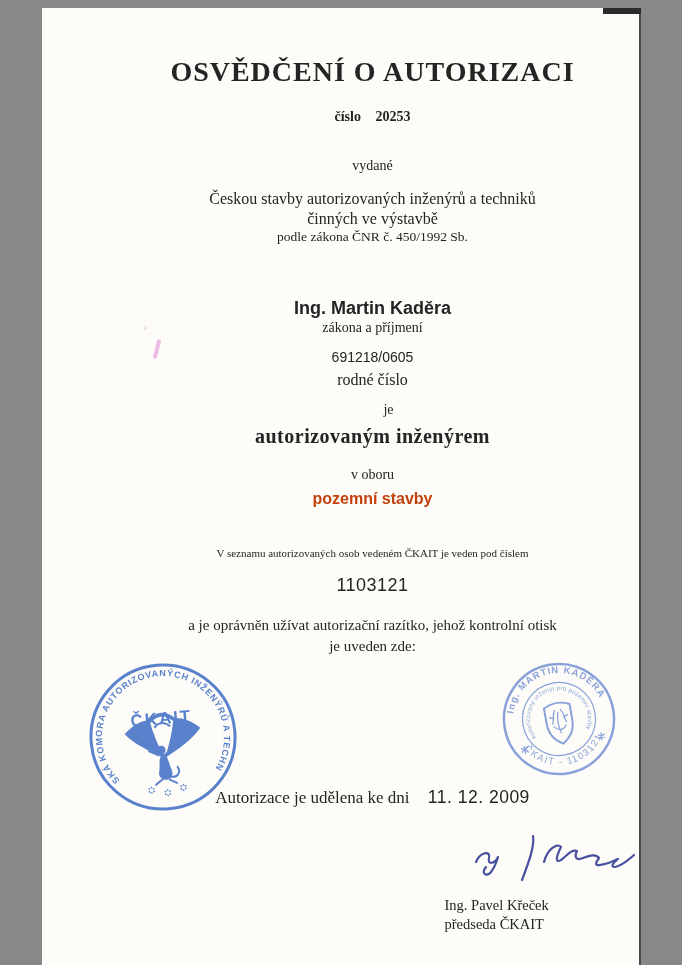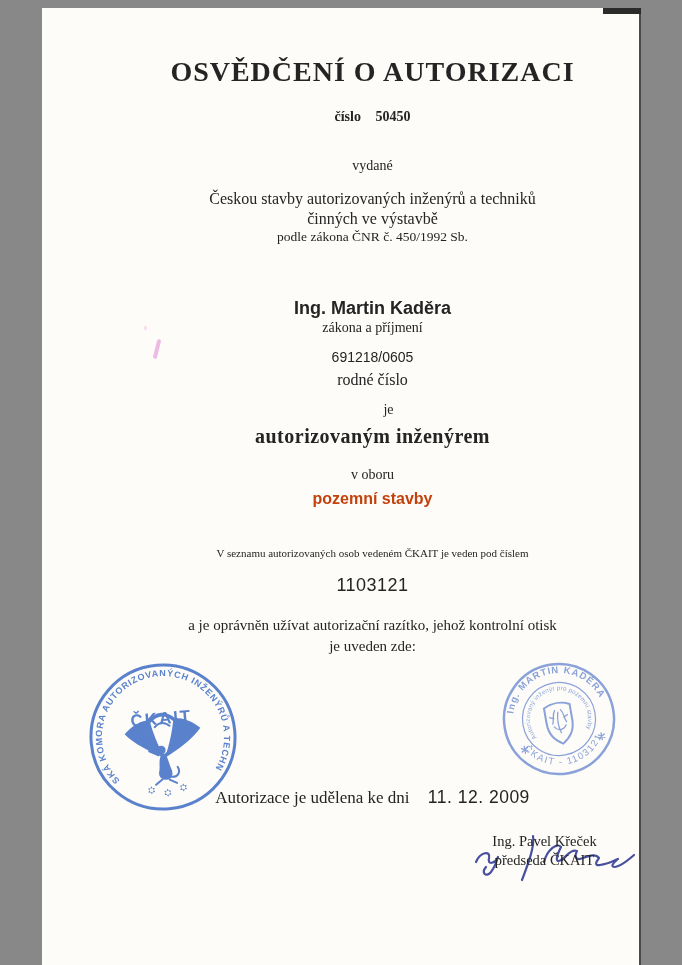--- a/index.html
+++ b/index.html
@@ -27,21 +27,21 @@
 </style>
 </head>
 <body>
 
 <div class="page">
 
   <div class="cl b" style="top:48px;font-size:28px;letter-spacing:1px;">OSVĚDČENÍ O AUTORIZACI</div>
 
   <div class="cl" style="top:101px;font-size:14px;">
     <span class="b">číslo</span>
-    <span class="b" style="margin-left:11px;">50450</span>
+    <span class="b" style="margin-left:11px;">20253</span>
   </div>
 
   <div class="cl" style="top:150px;font-size:14px;">vydané</div>
 
   <div class="cl" style="top:182px;font-size:16px;">Českou stavby autorizovaných inženýrů a techniků</div>
   <div class="cl" style="top:202px;font-size:16px;">činných ve výstavbě</div>
   <div class="cl" style="top:221px;font-size:13.5px;">podle zákona ČNR č. 450/1992 Sb.</div>
 
   <div class="cl sans b" style="top:290px;font-size:18px;">Ing. Martin Kaděra</div>
   <div class="cl" style="top:312px;font-size:14px;">zákona a příjmení</div>
@@ -142,21 +142,21 @@
   </div>
 
   <svg class="signature" style="left:418px;top:820px;" width="180" height="58" viewBox="0 0 180 58">
     <g stroke="currentColor" stroke-width="2.2" fill="none" stroke-linecap="round" stroke-linejoin="round">
       <path d="M16,34 C20,24 31,22 29,30 C27,37 35,36 38,29 C36,36 34,40 31,44 C26,50 21,45 26,39"></path>
       <path d="M62,52 C68,36 75,18 73,8"></path>
       <path d="M84,34 C87,22 97,14 101,19 C97,27 94,36 101,32 C107,28 111,21 117,23 C114,29 116,33 123,30 C131,27 136,26 139,30 C136,34 134,38 140,37 C148,36 153,33 158,31 C153,35 150,39 155,39 C162,38 168,32 174,27"></path>
     </g>
   </svg>
 
-  <div style="position:absolute;left:403px;top:824px;width:200px;text-align:center;font-size:14.5px;line-height:19px;">
+  <div style="position:absolute;left:403px;top:888px;width:200px;text-align:left;font-size:14.5px;line-height:19px;">
     <div>Ing. Pavel Křeček</div>
     <div>předseda ČKAIT</div>
   </div>
 
   <div class="artifact" style="left:113px;top:331px;width:4px;height:20px;opacity:0.5;transform:rotate(14deg);"></div>
   <div class="artifact" style="left:102px;top:318px;width:3px;height:4px;opacity:0.25;"></div>
   <div class="edge-right"></div>
   <div class="edge-bottom"></div>
   <div class="edge-corner"></div>
 

